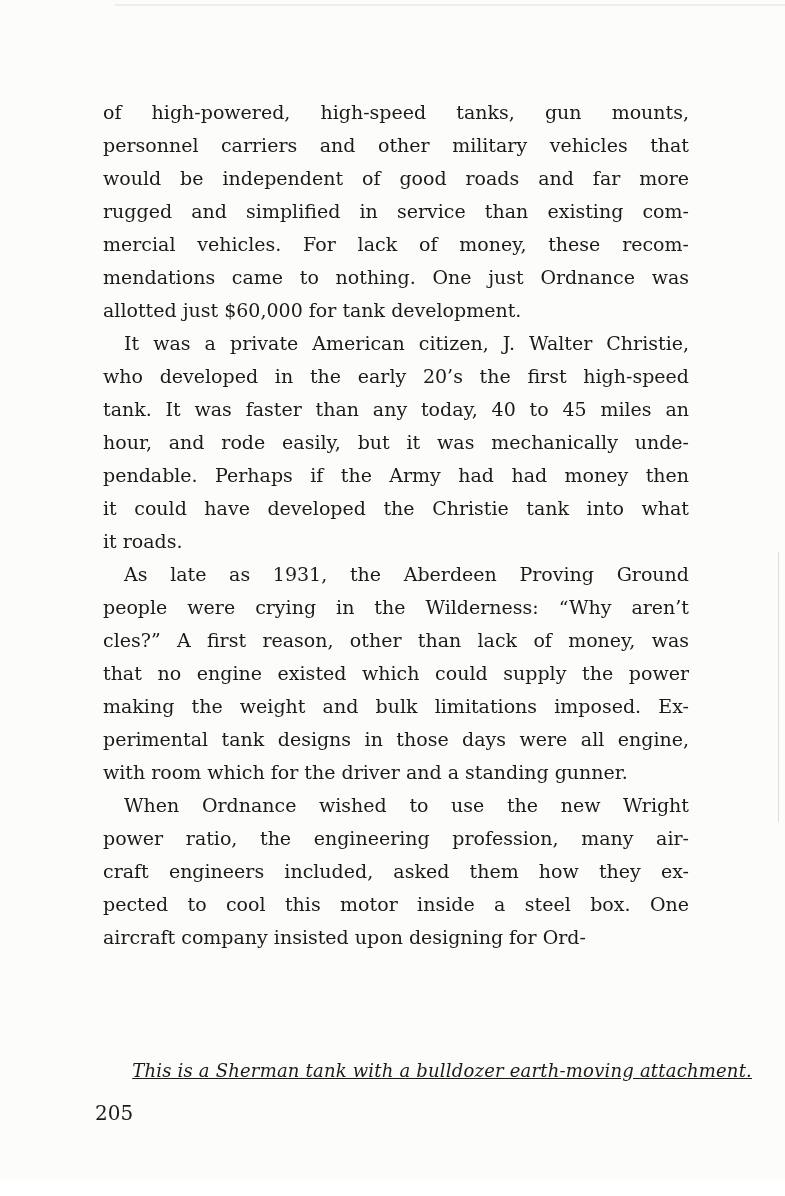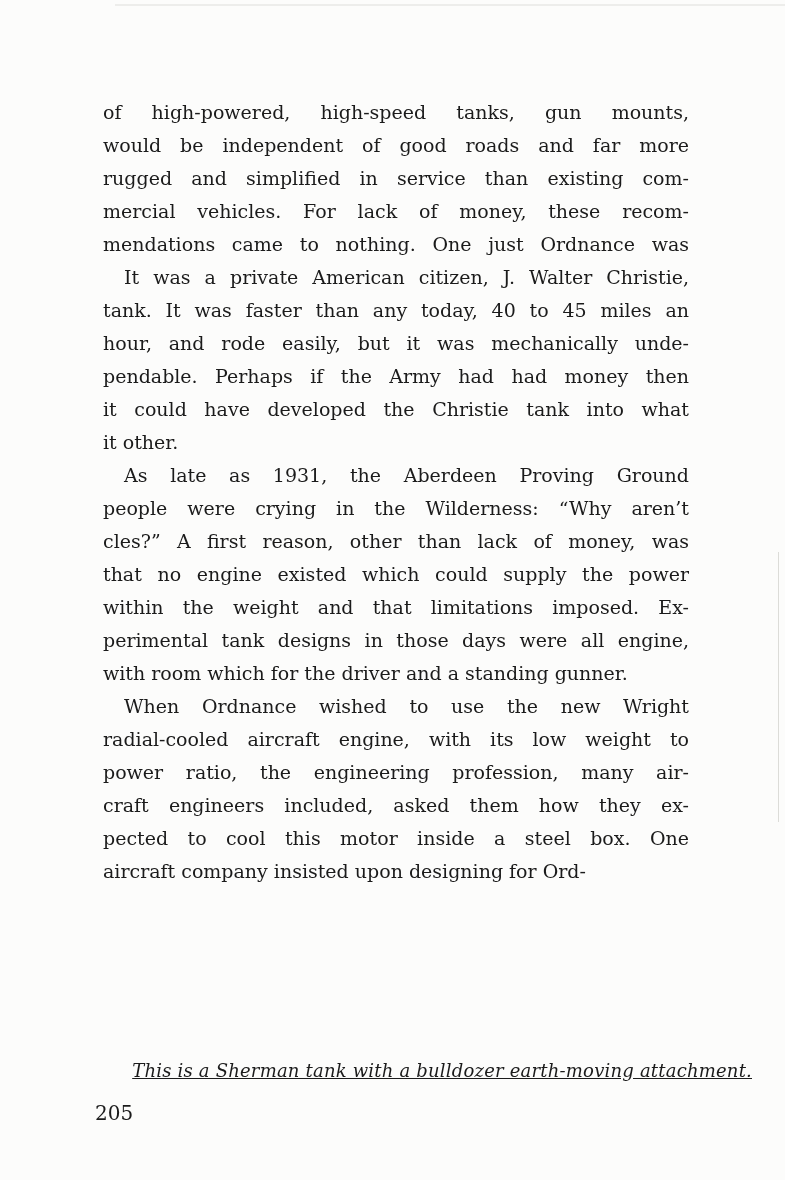--- a/index.html
+++ b/index.html
@@ -69,45 +69,47 @@
 </head>
 <body>
 
 <div class="page">
   <div class="scan-edge-top"></div>
   <div class="scan-edge-right"></div>
 
   <div class="body-text" id="body-text">
       <div class="para">
         <div class="line">of high-powered, high-speed tanks, gun mounts,</div>
+        <div class="line">personnel carriers and other military vehicles that</div>
         <div class="line">would be independent of good roads and far more</div>
         <div class="line">rugged and simplified in service than existing com-</div>
         <div class="line">mercial vehicles. For lack of money, these recom-</div>
         <div class="line">mendations came to nothing. One just Ordnance was</div>
+        <div class="line para-end">allotted just $60,000 for tank development.</div>
       </div>
       <div class="para">
         <div class="line indent">It was a private American citizen, J. Walter Christie,</div>
+        <div class="line">who developed in the early 20’s the first high-speed</div>
         <div class="line">tank. It was faster than any today, 40 to 45 miles an</div>
         <div class="line">hour, and rode easily, but it was mechanically unde-</div>
         <div class="line">pendable. Perhaps if the Army had had money then</div>
         <div class="line">it could have developed the Christie tank into what</div>
-        <div class="line para-end">it other.</div>
+        <div class="line para-end">it roads.</div>
       </div>
       <div class="para">
         <div class="line indent">As late as 1931, the Aberdeen Proving Ground</div>
         <div class="line">people were crying in the Wilderness: “Why aren’t</div>
         <div class="line">cles?” A first reason, other than lack of money, was</div>
         <div class="line">that no engine existed which could supply the power</div>
-        <div class="line">within the weight and that limitations imposed. Ex-</div>
+        <div class="line">making the weight and bulk limitations imposed. Ex-</div>
         <div class="line">perimental tank designs in those days were all engine,</div>
         <div class="line para-end">with room which for the driver and a standing gunner.</div>
       </div>
       <div class="para">
         <div class="line indent">When Ordnance wished to use the new Wright</div>
-        <div class="line">radial-cooled aircraft engine, with its low weight to</div>
         <div class="line">power ratio, the engineering profession, many air-</div>
         <div class="line">craft engineers included, asked them how they ex-</div>
         <div class="line">pected to cool this motor inside a steel box. One</div>
         <div class="line para-end">aircraft company insisted upon designing for Ord-</div>
       </div>
     </div>
 
   <div class="caption">This is a Sherman tank with a bulldozer earth-moving attachment.</div>
 
   <div class="page-num">205</div>

